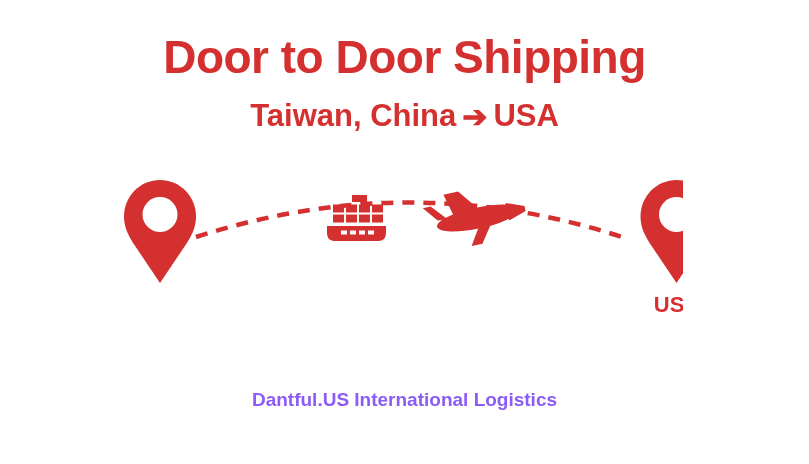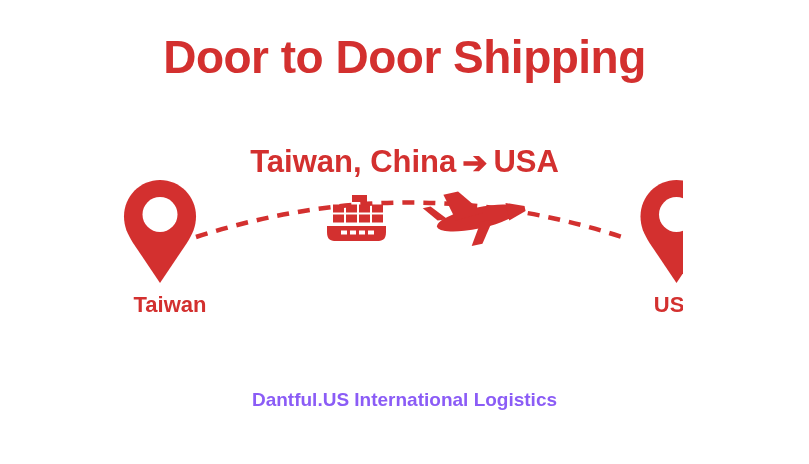--- a/index.html
+++ b/index.html
@@ -38,21 +38,20 @@
     position: absolute;
     left: 0;
     top: 97px;
     width: 809px;
     text-align: center;
     font-size: 31px;
     font-weight: bold;
     color: #D3302F;
     line-height: 1.2;
     white-space: nowrap;
-    margin-top: 46px;
   }
   #subtitle .arrow-glyph {
     display: inline-block;
     padding: 0 6px;
     font-size: 30px;
     line-height: 1;
     vertical-align: -1px;
   }
 
   
@@ -176,19 +175,18 @@
 
         <path d="M 6 -4 L -14 -30 L -29 -30 L -22 -2 Z" fill="#D3302F"></path>
 
         <path d="M 2 4 L -12 26 L -1 26 L 14 5 Z" fill="#D3302F"></path>
 
         <path d="M -40 -6 L -52 -21 L -44 -21 L -30 -5 Z" fill="#D3302F"></path>
       </g>
     </svg>
   </div>
 
-  <div class="city-label" id="label-origin">Taiwan</div>
 
   <div class="city-label" id="label-destination">USA</div>
 
   <div id="footer">Dantful.US International Logistics</div>
 
 </div>
 
 </body></html>

